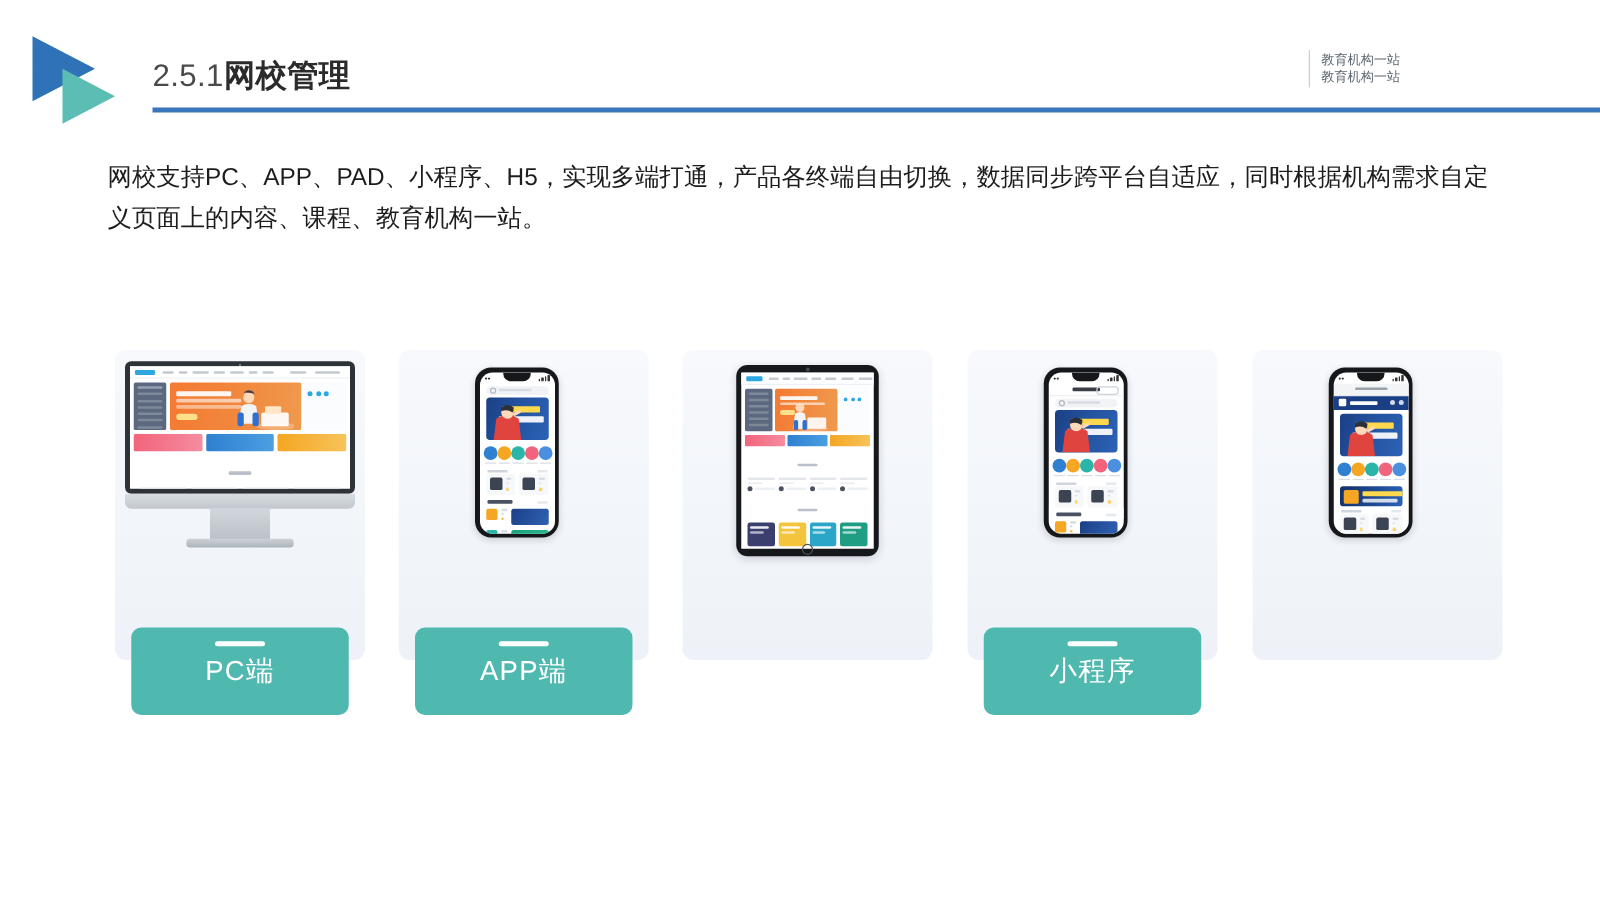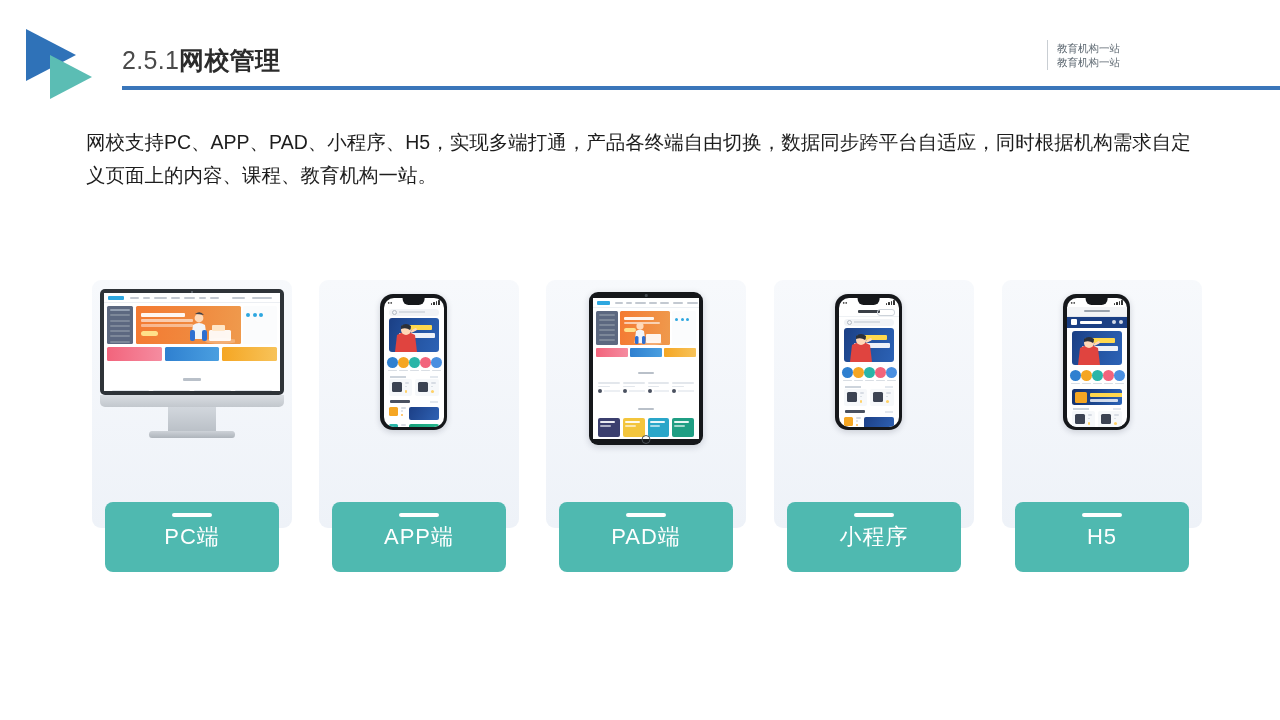--- a/index.html
+++ b/index.html
@@ -764,25 +764,17 @@
   </div>
 
   <div class="label l0">
     <span class="bar"></span>
     <span>PC端</span>
   </div>
   <div class="label l1">
     <span class="bar"></span>
     <span>APP端</span>
   </div>
-  <div class="label l2">
-    <span class="bar"></span>
-    <span>PAD端</span>
-  </div>
   <div class="label l3">
     <span class="bar"></span>
     <span>小程序</span>
   </div>
-  <div class="label l4">
-    <span class="bar"></span>
-    <span>H5</span>
-  </div>
 </div>
 
 </body></html>

